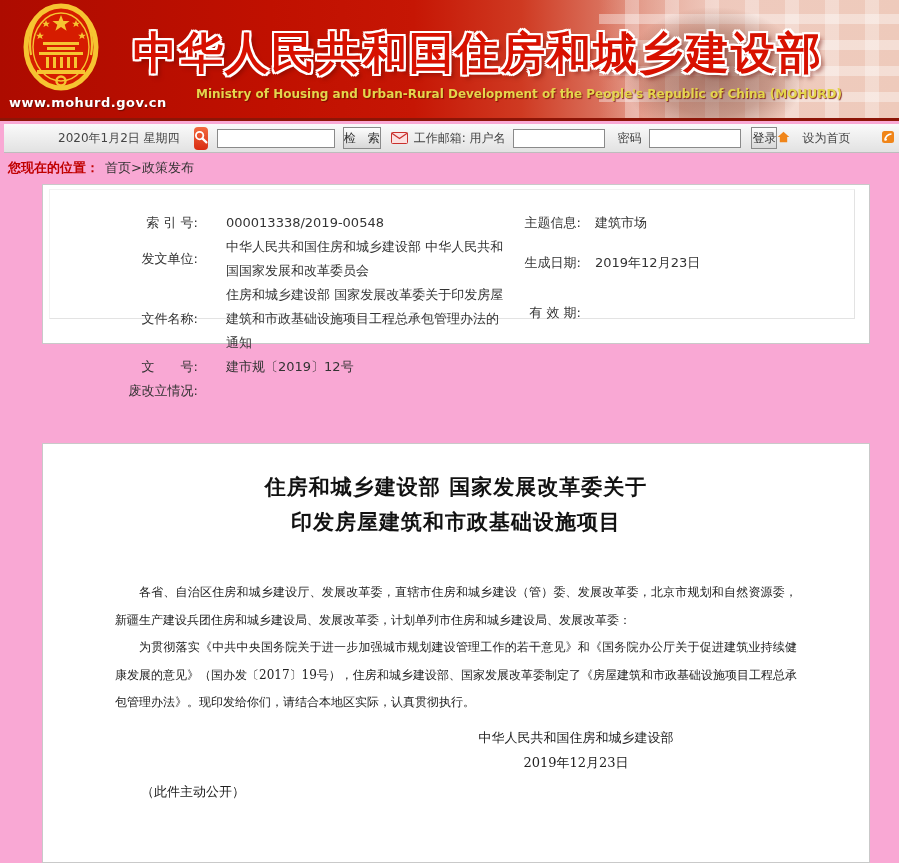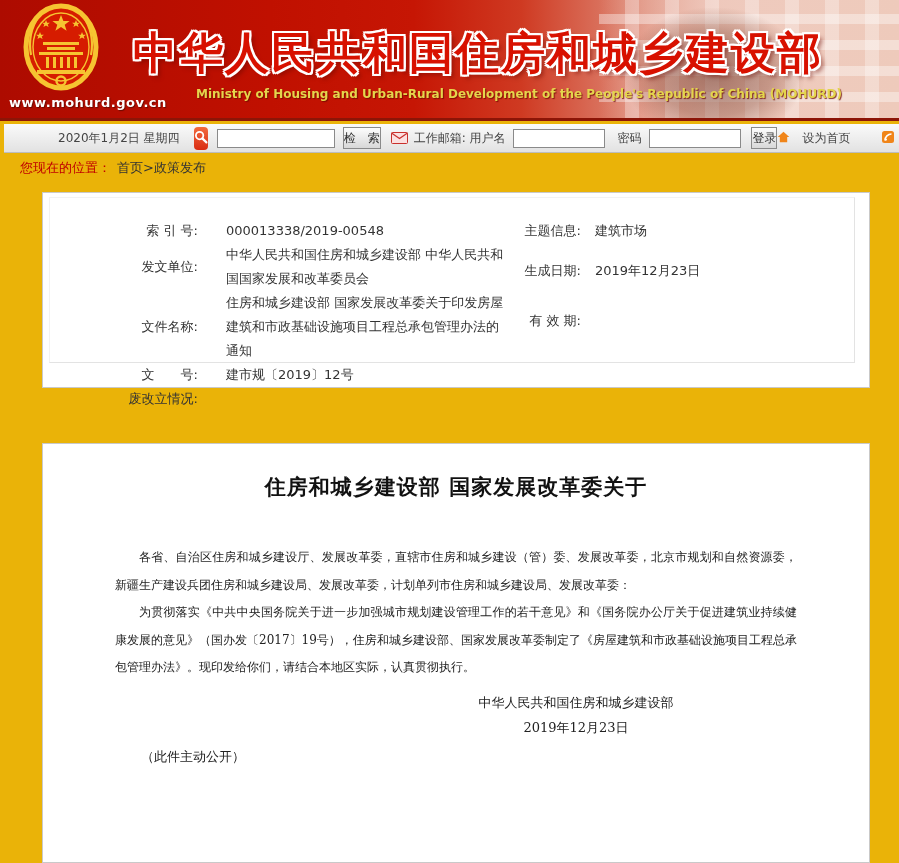--- a/index.html
+++ b/index.html
@@ -1,17 +1,17 @@
 <!DOCTYPE html>
 <html><head>
 <meta charset="utf-8">
 <style>
   * { margin:0; padding:0; box-sizing:border-box; }
   body { font-family:"DejaVu Sans", sans-serif; background:#fff; }
-  .page { position:relative; width:899px; height:863px; overflow:hidden; background:#eab308; margin:0 auto; }
+  .page { position:relative; width:899px; height:863px; overflow:hidden; background:#f9a8d4; margin:0 auto; }
 
   
   .header {
     position:absolute; left:0; top:0; width:899px; height:121px;
     background:linear-gradient(90deg,#ad0b00 0%,#c01000 30%,#c61604 46%,#cf3a22 58%,#dd8370 70%,#e8b5a6 82%,#ecc3b5 100%);
     border-bottom:3px solid #8c1507; overflow:hidden;
   }
   .building {
     position:absolute; right:0; top:0; width:300px; height:100%;
     background:
@@ -52,26 +52,26 @@
   .in-user { margin-left:8px; width:92px; }
   .tb-pwd-label { margin-left:12px; }
   .in-pwd { margin-left:8px; width:92px; }
   .btn-login { margin-left:10px; width:46px; }
   .tb-right { margin-left:auto; margin-right:10px; display:flex; align-items:center; gap:12px; }
   .tb-link { color:#444; text-decoration:none; cursor:pointer; }
   .tb-right .gap { width:8px; }
 
   
   .breadcrumb { position:absolute; left:0; top:154px; width:899px; height:28px; display:flex; align-items:center; font-size:13px; }
-  .bc-label { margin-left:20px; color:#c00000; font-weight:normal; }
+  .bc-label { margin-left:8px; color:#c00000; font-weight:bold; }
   .bc-path { margin-left:6px; color:#333; cursor:pointer; }
 
   
   .card { position:absolute; left:42px; width:828px; background:#fff; border:1px solid #c9c9c9; }
-  .card1 { top:192px; height:196px; }
+  .card1 { top:184px; height:160px; }
   .inner-frame { position:absolute; left:6px; top:4px; right:14px; bottom:24px; border:1px solid #e3e3e3; border-left-color:#f2f2f2; border-top-color:#f2f2f2; }
   .info-col { position:absolute; font-size:13px; color:#333; }
   .col-left { left:55px; top:26px; width:408px; }
   .col-right { left:468px; top:26px; width:340px; }
   .info-row { display:flex; align-items:center; }
   .info-row .lbl { flex:none; text-align:right; line-height:24px; white-space:pre; }
   .col-left .lbl { width:100px; margin-right:28px; }
   .col-right .lbl { width:70px; margin-right:14px; }
   .info-row .val { flex:1; line-height:24px; }
   .mb16 { margin-bottom:16px; } .mb26 { margin-bottom:26px; } .mb10 { margin-bottom:10px; }
@@ -217,20 +217,21 @@
       <div class="info-row mb10">
         <span class="lbl">有 效 期:</span>
         <span class="val"></span>
       </div>
     </div>
   </div>
 
   <div class="card card2">
     <div class="doc-title">
       <div>住房和城乡建设部 国家发展改革委关于</div>
+      <div>印发房屋建筑和市政基础设施项目</div>
     </div>
 
     <div class="doc-body">
       <p>各省、自治区住房和城乡建设厅、发展改革委，直辖市住房和城乡建设（管）委、发展改革委，北京市规划和自然资源委，新疆生产建设兵团住房和城乡建设局、发展改革委，计划单列市住房和城乡建设局、发展改革委：</p>
       <p>为贯彻落实《中共中央国务院关于进一步加强城市规划建设管理工作的若干意见》和《国务院办公厅关于促进建筑业持续健康发展的意见》（国办发〔2017〕19号），住房和城乡建设部、国家发展改革委制定了《房屋建筑和市政基础设施项目工程总承包管理办法》。现印发给你们，请结合本地区实际，认真贯彻执行。</p>
     </div>
 
     <div class="signature">
       <div>中华人民共和国住房和城乡建设部</div>
       <div>2019年12月23日</div>

